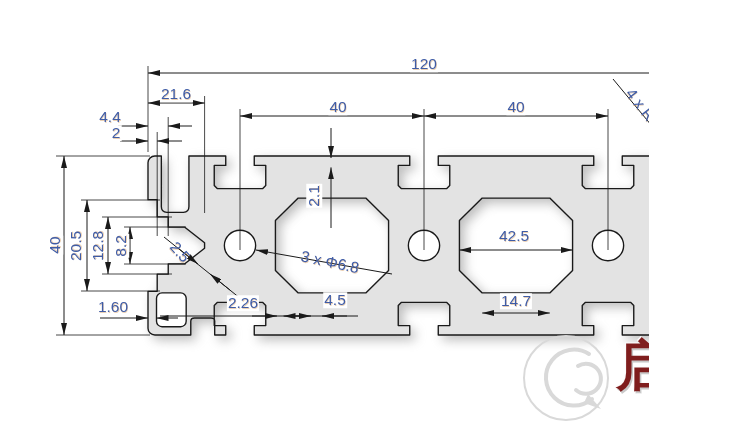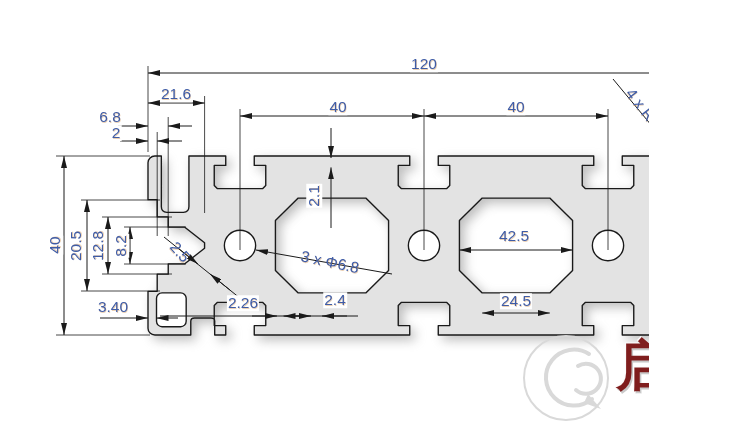--- a/index.html
+++ b/index.html
@@ -147,32 +147,32 @@
     <g>
       <circle class="wm" cx="566" cy="378" r="42" stroke-width="2"></circle>
       <path class="wm" d="M589,354 A28,28 0 1 0 592,399" stroke-width="4" stroke-linecap="round"></path>
       <path class="wm" d="M578,366 A15,15 0 1 1 576,390" stroke-width="4" stroke-linecap="round"></path>
       <path d="M588,394 L601,409 L584,403 Z" fill="#d9d9d9" stroke="none"></path>
     </g>
   </svg>
 
   <div class="dim" style="left:424px;top:64px">120</div>
   <div class="dim" style="left:176px;top:94px">21.6</div>
-  <div class="dim" style="left:110px;top:117px">6.8</div>
+  <div class="dim" style="left:110px;top:117px">4.4</div>
   <div class="dim" style="left:116px;top:133px">2</div>
   <div class="dim" style="left:338px;top:107px">40</div>
   <div class="dim" style="left:516px;top:107px">40</div>
   <div class="dim r52" style="left:647px;top:113px">4 x R4.5</div>
   <div class="dim r90" style="left:314px;top:196px">2.1</div>
   <div class="dim r12" style="left:330px;top:262px">3 x Φ6.8</div>
   <div class="dim r48" style="left:180px;top:252px">2.5</div>
   <div class="dim" style="left:514px;top:236px">42.5</div>
-  <div class="dim" style="left:516px;top:301px">24.5</div>
+  <div class="dim" style="left:516px;top:301px">14.7</div>
   <div class="dim" style="left:243px;top:303px">2.26</div>
-  <div class="dim" style="left:335px;top:300px">2.4</div>
-  <div class="dim" style="left:113px;top:307px">3.40</div>
+  <div class="dim" style="left:335px;top:300px">4.5</div>
+  <div class="dim" style="left:113px;top:307px">1.60</div>
   <div class="dim r90" style="left:55px;top:245px">40</div>
   <div class="dim r90" style="left:76px;top:246px">20.5</div>
   <div class="dim r90" style="left:98px;top:246px">12.8</div>
   <div class="dim r90" style="left:121px;top:246px">8.2</div>
 
   <div class="brand">启域</div>
 </div>
 
 </body></html>

